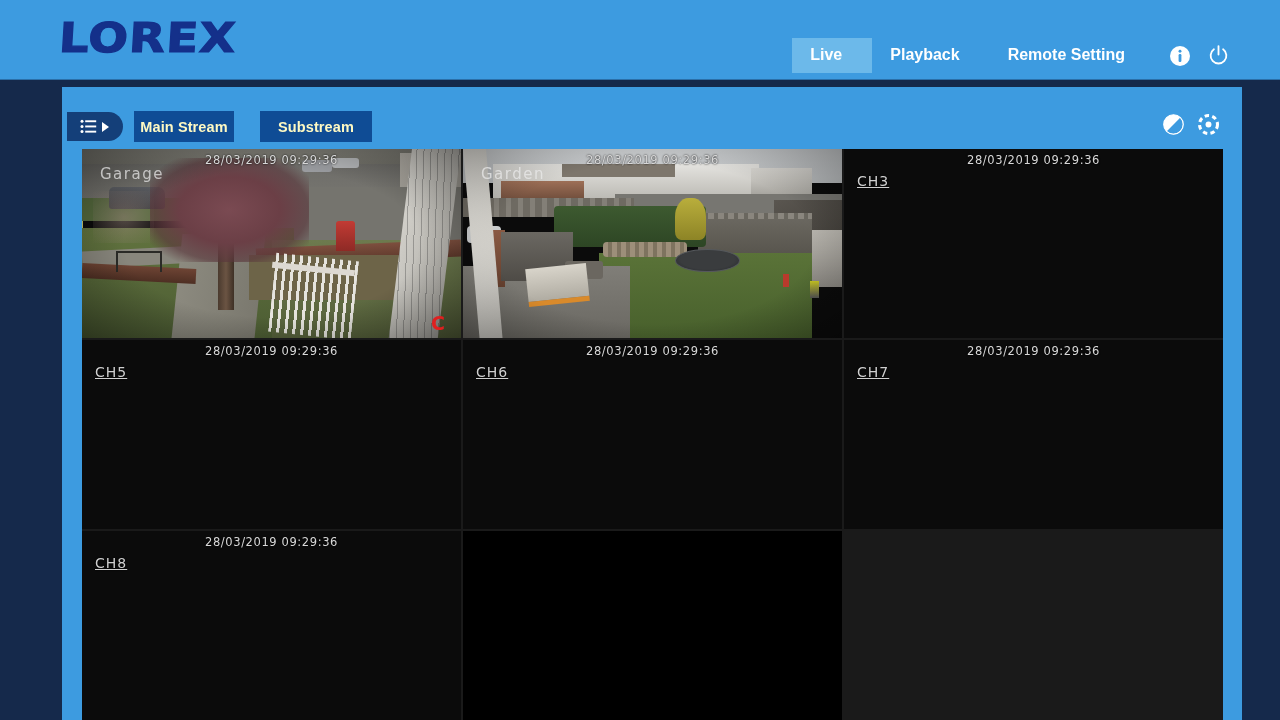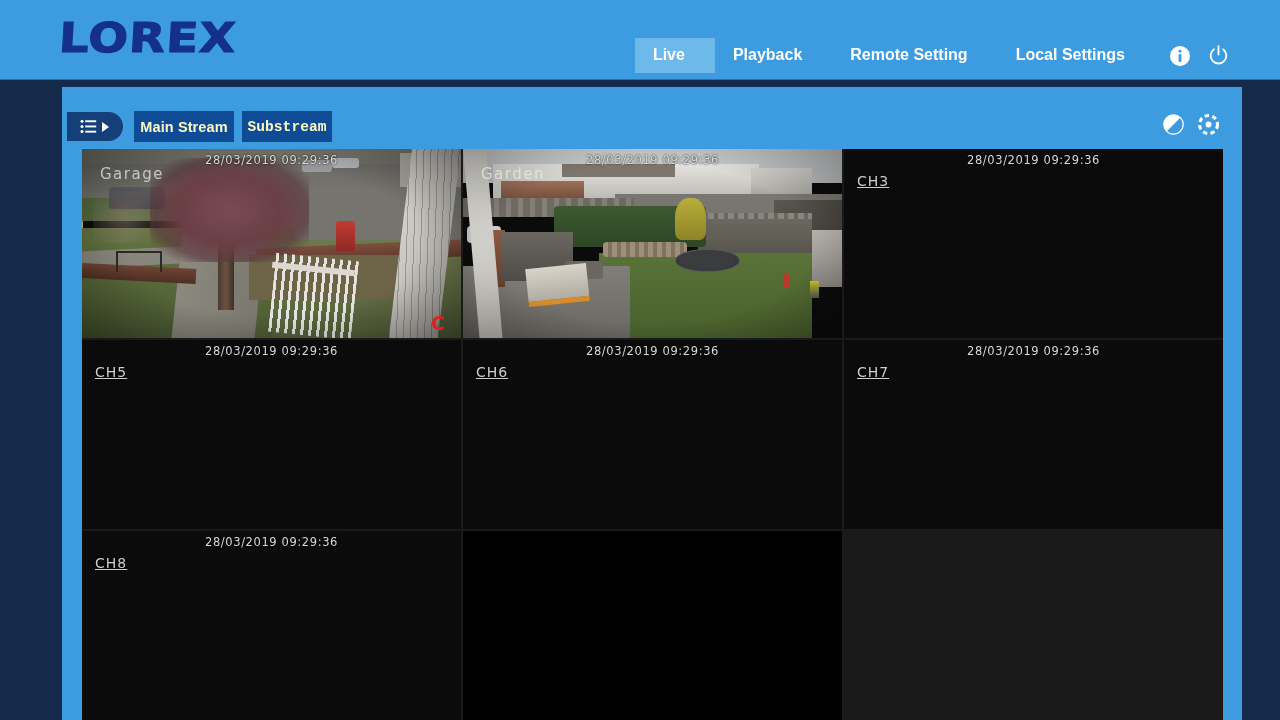--- a/index.html
+++ b/index.html
@@ -68,21 +68,21 @@
     position: absolute; top: 24px;
     height: 31px;
     background: #0f4c95;
     color: #fef9c3;
     font-size: 14.5px; font-weight: bold;
     display: flex; align-items: center; justify-content: center;
     cursor: pointer;
     letter-spacing: 0.1px;
   }
   .stream-main { left: 72px; width: 100px; }
-  .stream-sub  { left: 180px; width: 90px; font-family: Liberation Mono, monospace; }
+  .stream-sub  { left: 198px; width: 112px; }
   .tool-right {
     position: absolute; right: 22px; top: 26px;
     display: flex; align-items: center; gap: 12px;
   }
 
   
   .grid {
     position: absolute; left: 20px; top: 62px;
     width: 1141px; height: 571px;
     background: #000;
@@ -257,21 +257,20 @@
 </head>
 <body>
 
 <div class="header">
   <div class="logo">LOREX</div>
 
   <div class="nav">
     <div class="nav-item active">Live</div>
     <div class="nav-item">Playback</div>
     <div class="nav-item">Remote Setting</div>
-    <div class="nav-item">Local Settings</div>
 
     <div class="nav-icons">
       <svg class="icon-btn" width="22" height="22" viewBox="0 0 22 22">
         <circle cx="11" cy="11" r="10" fill="#ffffff"></circle>
         <circle cx="11" cy="6.2" r="1.45" fill="#3d9be0"></circle>
         <rect x="9.6" y="9" width="2.8" height="8" rx="1.2" fill="#3d9be0"></rect>
       </svg>
       <svg class="icon-btn" width="23" height="23" viewBox="0 0 24 24">
         <path d="M7.2 5.5 A8.2 8.2 0 1 0 16.8 5.5" fill="none" stroke="#ffffff" stroke-width="1.9" stroke-linecap="round"></path>
         <line x1="12" y1="2.2" x2="12" y2="11" stroke="#ffffff" stroke-width="1.9" stroke-linecap="round"></line>

